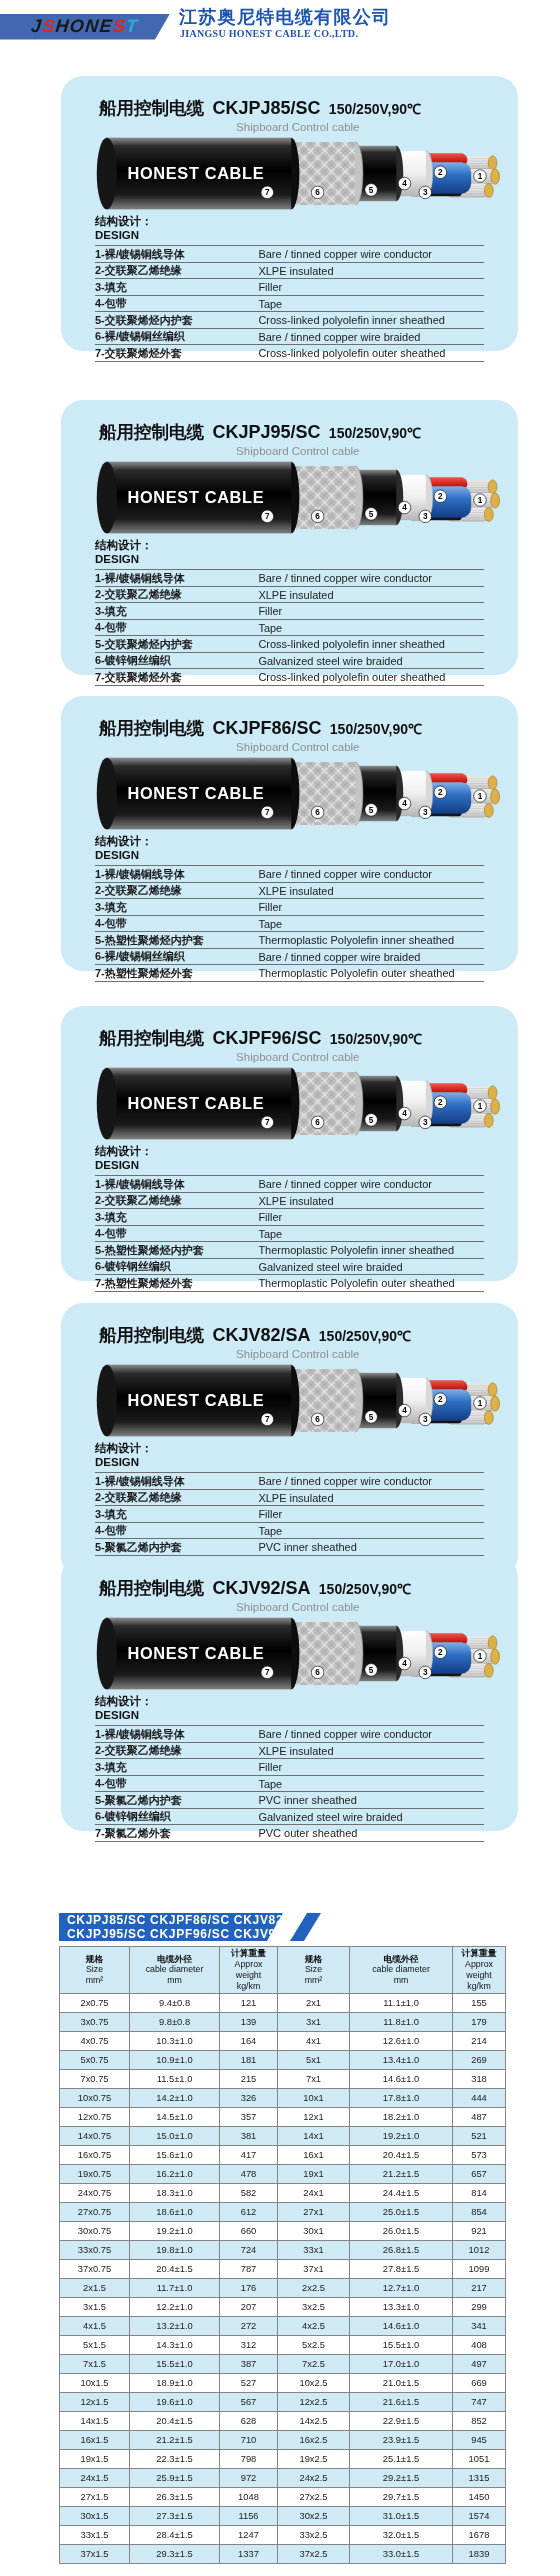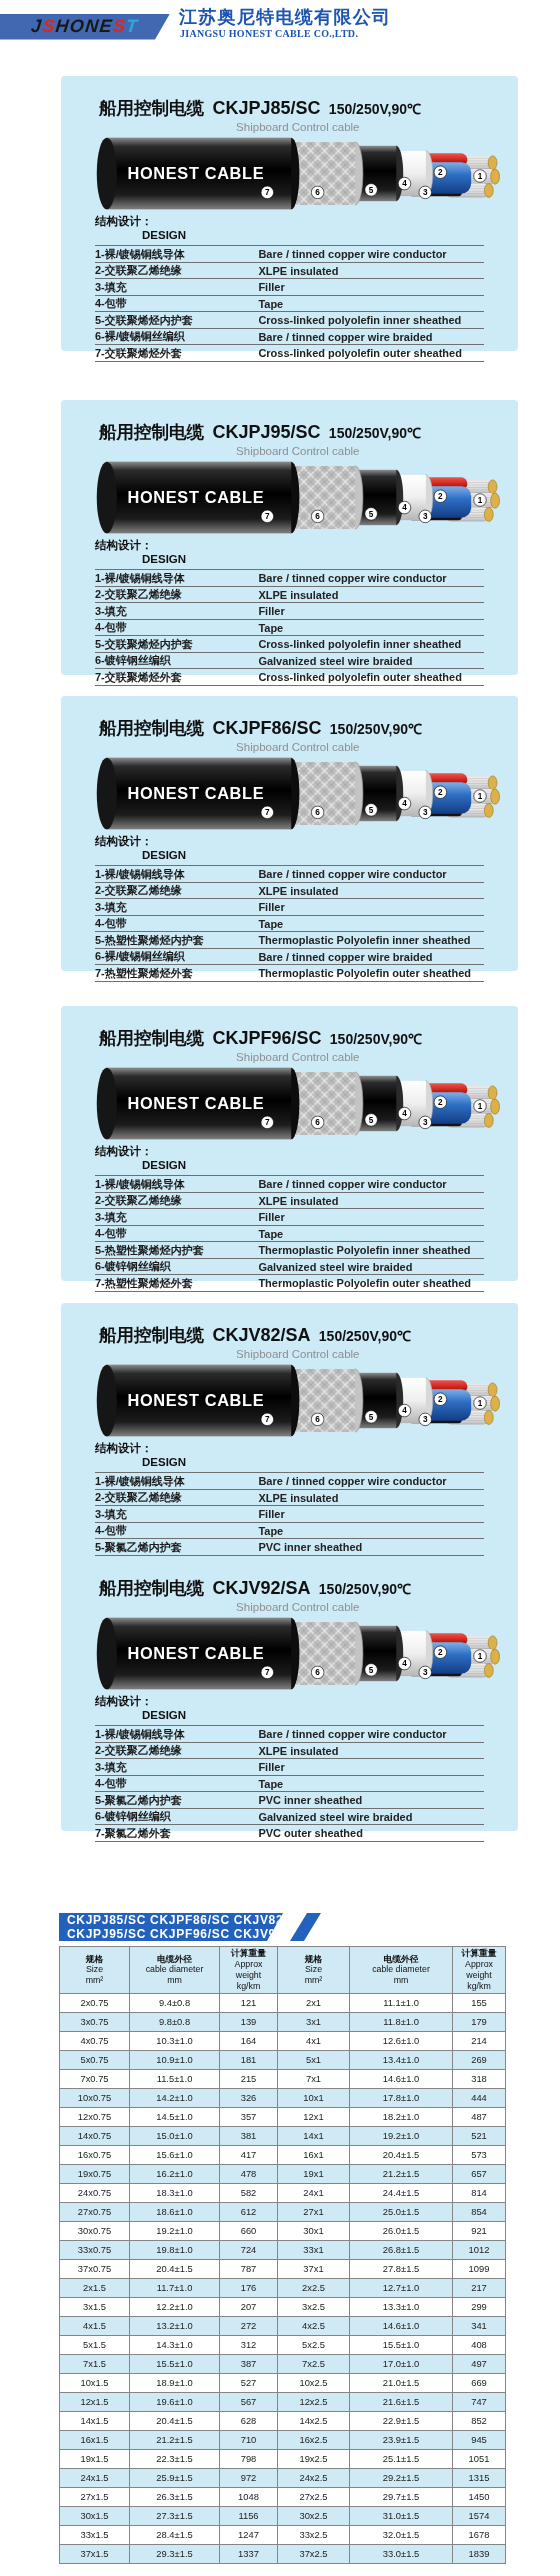--- a/index.html
+++ b/index.html
@@ -14,36 +14,36 @@
     clip-path:polygon(0 0,100% 0,calc(100% - 15px) 100%,0 100%);
     display:flex;align-items:center;justify-content:center;
   }
   .logo-txt{font-weight:bold;font-style:italic;font-size:18px;letter-spacing:1.3px;transform:skewX(-6deg);}
   .logo-txt .lk{color:#181818;} .logo-txt .lr{color:#d9281e;} .logo-txt .lb{color:#2ea8dc;}
   .company-cn{position:absolute;left:179px;top:5.4px;font-size:18px;font-weight:bold;color:#1d55b0;letter-spacing:1.3px;}
   .company-en{position:absolute;left:180px;top:28px;font-size:10px;font-family:"Liberation Serif",serif;font-weight:bold;color:#1d55b0;letter-spacing:0.3px;}
   
   .card{
     position:absolute;left:61px;width:457px;height:275px;background:#cdeaf7;
-    border-radius:4px;box-sizing:border-box;padding:20px 34px 0 34px;
+    border-radius:22px;box-sizing:border-box;padding:20px 34px 0 34px;
   }
   .c1{top:76px;} .c2{top:400px;} .c3{top:696px;} .c4{top:1006px;} .c5{top:1303px;} .c6{top:1556px;}
   .card-title{white-space:nowrap;padding-left:4px;}
   .t-cn{font-size:17.5px;font-weight:bold;}
   .t-model{font-size:18px;font-weight:bold;margin:0 5.4px;}
   .t-rating{font-size:14px;font-weight:bold;}
   .card-sub{width:56%;margin-left:12%;text-align:right;font-size:11.5px;color:#8f8f8f;margin-top:1.3px;}
   .cable-slot{margin:4px auto 4px auto;width:405px;height:73px;}
   .cable-slot svg{display:block;width:405px;height:73px;}
   .design-head{display:flex;margin-top:2.7px;font-weight:bold;font-size:11.5px;flex-direction:column;}
   .design-head .dh-cn{width:42%;}
-  .design-head .dh-en{width:58%;margin-left:47px;}
+  .design-head .dh-en{width:58%;}
   .design-rows{margin-top:4px;border-top:0.7px solid #6f6f6f;}
   .d-row{display:flex;align-items:center;height:15.5px;border-bottom:0.7px solid #6f6f6f;font-size:11px;font-weight:bold;color:#1c1c1c;}
-  .d-cn{width:42%;} .d-en{width:58%;font-weight:bold;color:#222;}
+  .d-cn{width:42%;} .d-en{width:58%;font-weight:normal;color:#222;}
   
   .banner{
     position:absolute;left:59px;top:1913px;width:224px;height:28px;background:#2262bc;
     clip-path:polygon(0 0,100% 0,calc(100% - 16px) 100%,0 100%);
     color:#fff;font-weight:bold;font-size:12px;line-height:13.5px;
     padding:1.3px 0 0 8px;box-sizing:border-box;letter-spacing:0.7px;white-space:nowrap;
   }
   .banner-stripe{
     position:absolute;left:290px;top:1913px;width:31px;height:28px;background:#2262bc;
     clip-path:polygon(55% 0,100% 0,45% 100%,0 100%);

